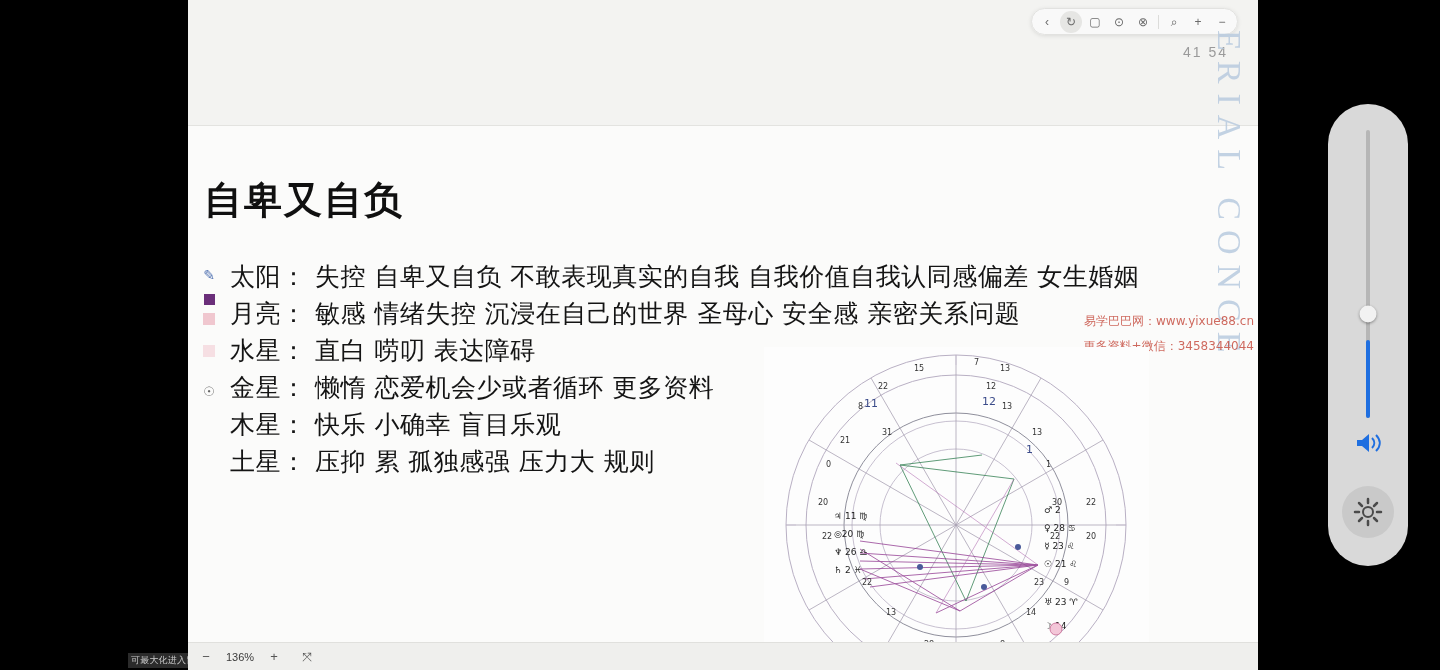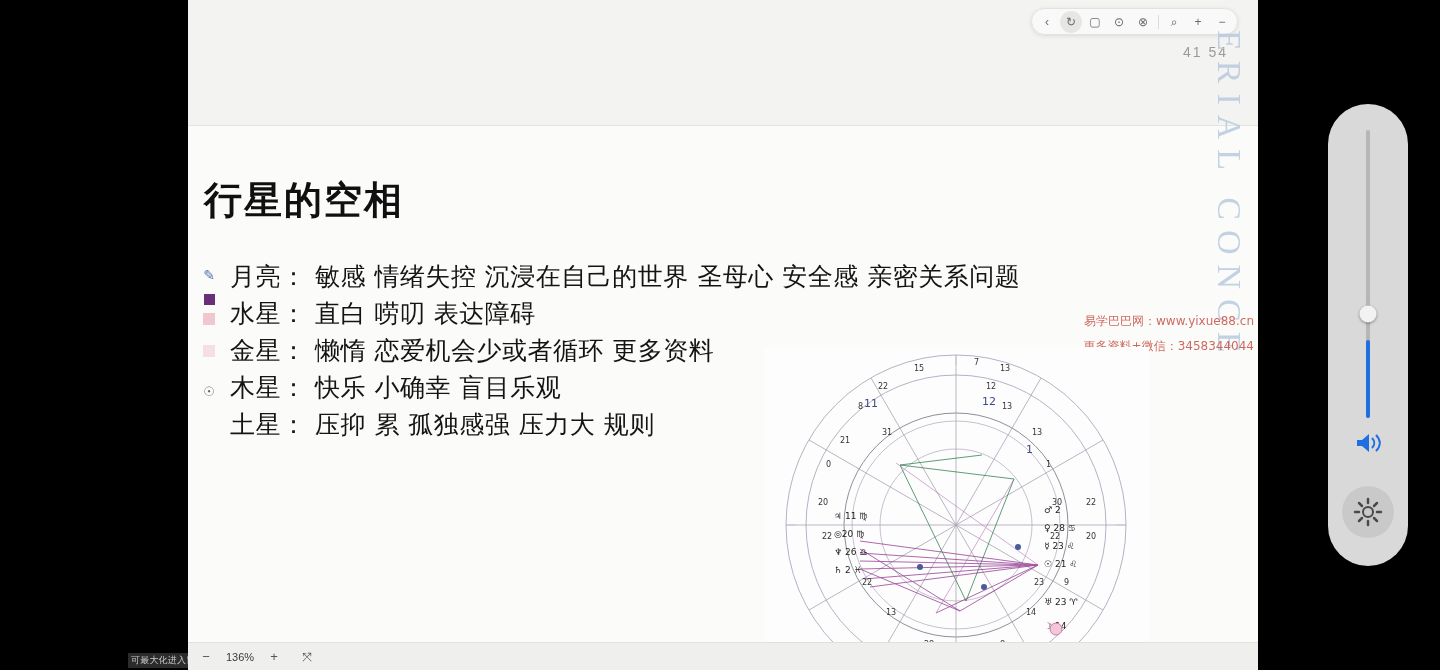--- a/index.html
+++ b/index.html
@@ -277,35 +277,36 @@
         <div class="tb-sep"></div>
         <div class="tb-btn">⌕</div>
         <div class="tb-btn">+</div>
         <div class="tb-btn">−</div>
       </div>
 
       <div class="page-counter">41  54</div>
 
       <div class="vert-text">ERIAL CONCE</div>
 
-      <div class="slide-title">行星的空相</div>
+      <div class="slide-title">自卑又自负</div>
 
       <div class="anno anno-pen">✎</div>
       <div class="anno anno-sq">
           <i></i>
         </div>
       <div class="anno anno-sq2">
           <i></i>
         </div>
       <div class="anno anno-sq3">
           <i></i>
         </div>
       <div class="anno anno-cc">☉</div>
 
       <div class="slide-lines">
+        <div class="slide-line">太阳： 失控 自卑又自负 不敢表现真实的自我 自我价值自我认同感偏差 女生婚姻</div>
         <div class="slide-line">月亮： 敏感 情绪失控 沉浸在自己的世界 圣母心 安全感 亲密关系问题</div>
         <div class="slide-line">水星： 直白 唠叨 表达障碍</div>
         <div class="slide-line">金星： 懒惰 恋爱机会少或者循环 更多资料</div>
         <div class="slide-line">木星： 快乐 小确幸 盲目乐观</div>
         <div class="slide-line">土星： 压抑 累 孤独感强 压力大 规则</div>
       </div>
 
       <div class="wm wm1">易学巴巴网：www.yixue88.cn</div>
       <div class="wm wm2">更多资料+微信：3458344044</div>
 

